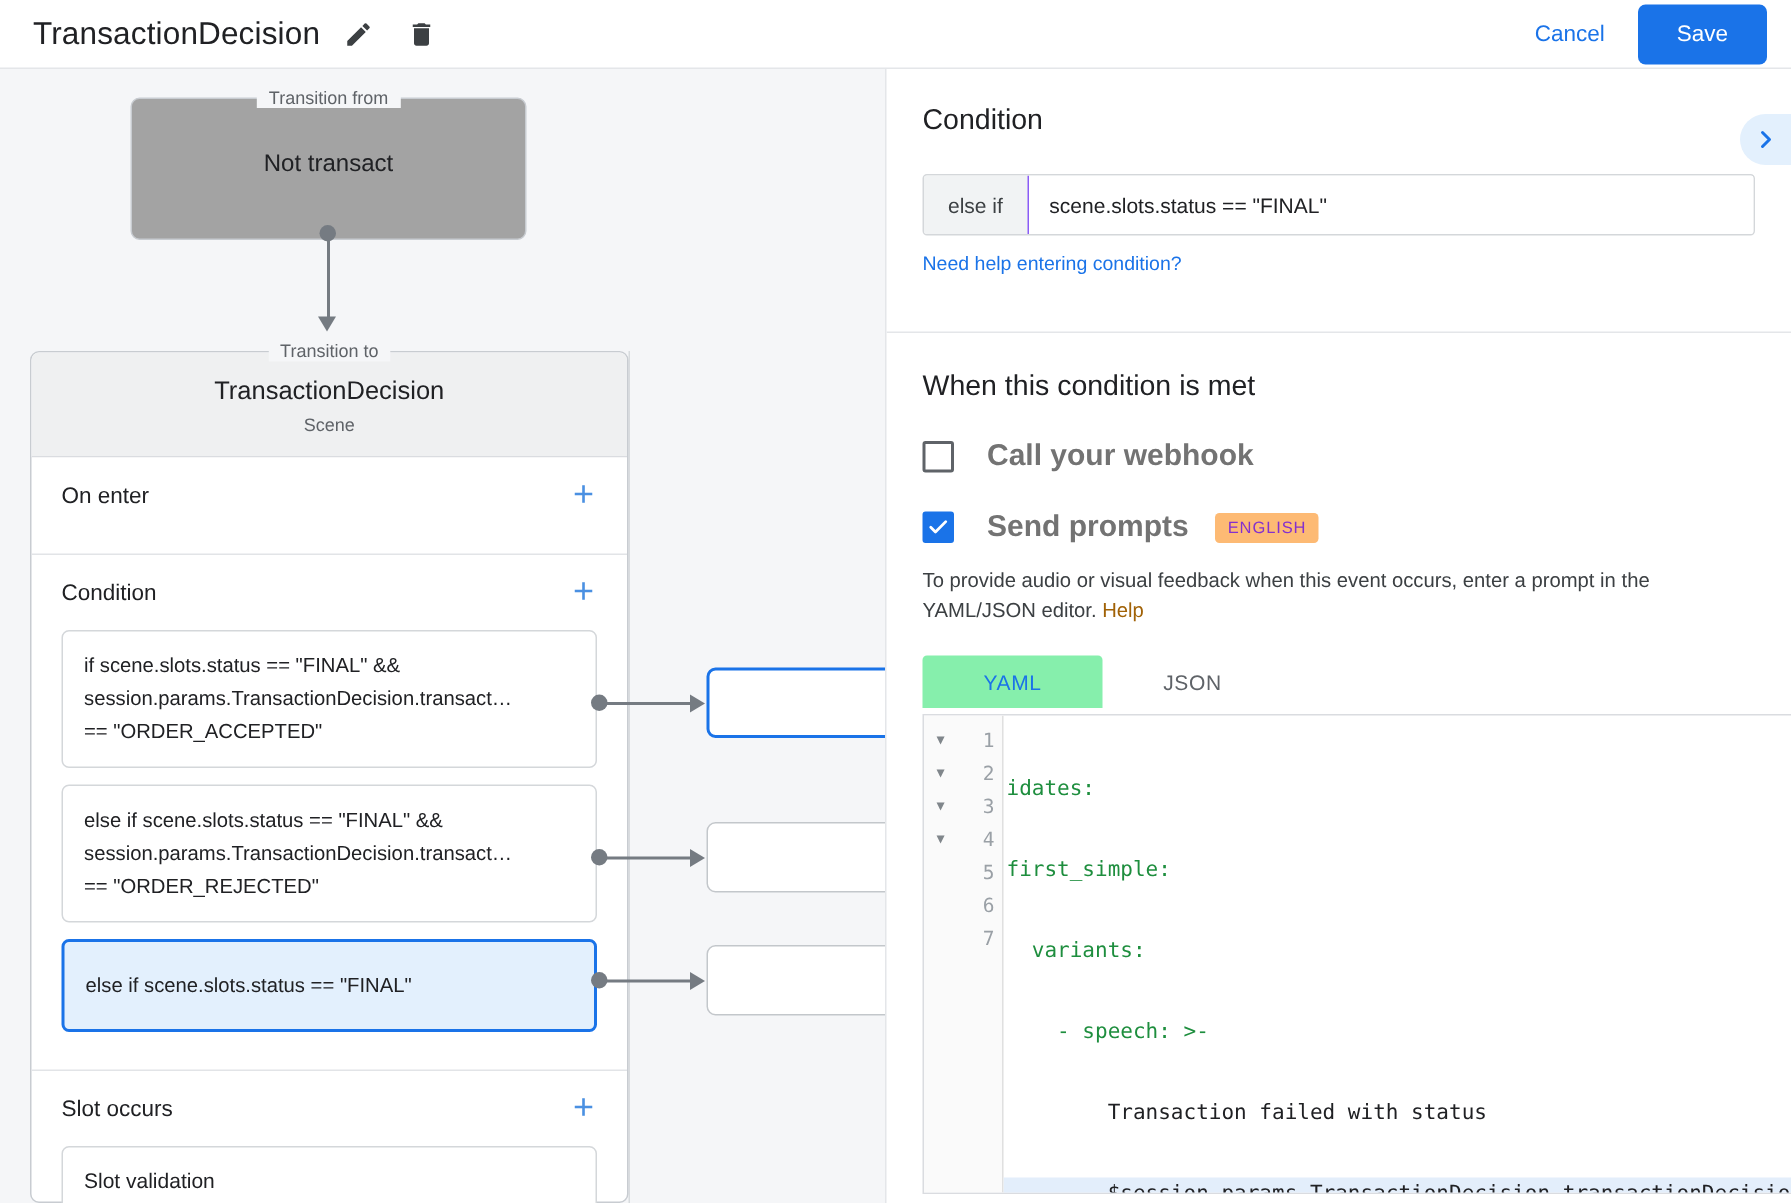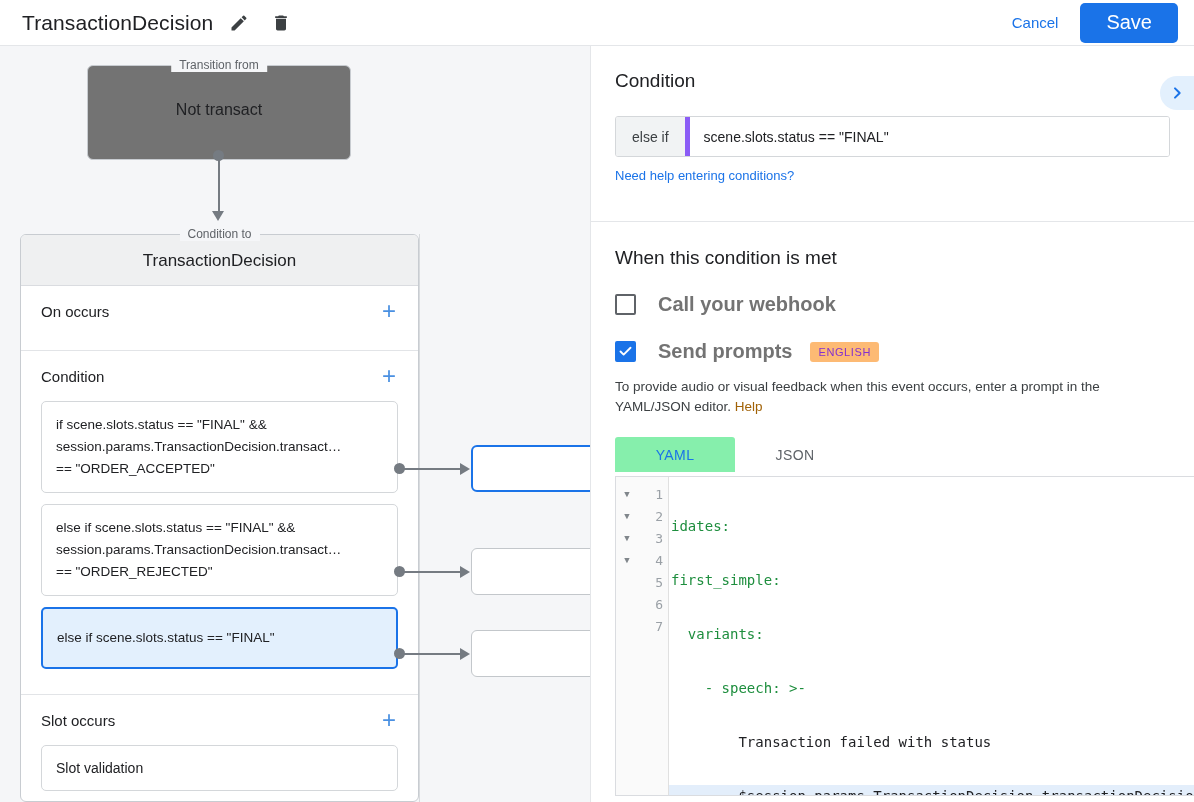--- a/index.html
+++ b/index.html
@@ -29,37 +29,37 @@
   }
   .hdr-spacer { flex: 1; }
   .cancel-btn {
     font-size: 15px; color: #1a73e8; font-weight: 500;
     padding: 8px 12px; border-radius: 4px; background: none;
     border: none; cursor: pointer; font-family: inherit;
   }
   .save-btn {
     margin-left: 10px; margin-right: 16px;
     background: #1a73e8; color: #fff; border: none;
-    font-size: 20px; font-weight: 500; font-family: inherit;
+    font-size: 15px; font-weight: 500; font-family: inherit;
     padding: 0 26px; height: 40px; border-radius: 5px; cursor: pointer;
   }
 
   
   .canvas {
     position: absolute; top: 46px; left: 0;
     width: 590px; height: 756px;
     background: #f5f6f8;
     overflow: hidden;
   }
 
   .fieldset-box {
     position: absolute;
     border: 1px solid #c8ccd1;
     border-radius: 6px;
-    background: #737373;
+    background: #a3a3a3;
   }
   .fieldset-legend {
     position: absolute; top: -8px; left: 50%;
     transform: translateX(-50%);
     background: #f5f6f8;
     padding: 0 8px;
     font-size: 12px; color: #5f6368; white-space: nowrap;
   }
 
   
@@ -174,21 +174,21 @@
   .panel-sec-1 { padding: 24px 24px 0 24px; height: 175px; position: relative; }
   .panel-divider { height: 1px; background: #e4e6e9; }
   .panel-heading { font-size: 19px; color: #202124; }
 
   .cond-input-row {
     display: flex; margin-top: 24px;
     border: 1px solid #d4d7da; border-radius: 3px; overflow: hidden;
     height: 41px;
   }
   .cond-prefix {
-    background: #f1f3f4; border-right: 5px solid #8b5cf6;
+    background: #f1f3f4; border-right: 1px solid #8b5cf6;
     display: flex; align-items: center; padding: 0 16px;
     font-size: 14px; color: #3c4043;
   }
   .cond-value {
     flex: 1; border: none; outline: none; padding: 0 14px;
     font-size: 14px; color: #202124; font-family: inherit;
     background: #fff;
   }
   .help-link {
     display: inline-block; margin-top: 11px;
@@ -298,28 +298,29 @@
     <div class="box-main">Not transact</div>
   </div>
 
   <div class="connector-dot" style="left:213px; top:104px;"></div>
   <div class="vline" style="left:218px; top:110px; height:60px;"></div>
   <div class="arrow-head" style="left:212px; top:165px;"></div>
 
   <div class="canvas-vrule"></div>
 
   <div class="scene-card">
-    <div class="scene-head-legend">Condition to</div>
+    <div class="scene-head-legend">Transition to</div>
     <div class="scene-head">
       <div class="title">TransactionDecision</div>
+      <div class="sub">Scene</div>
     </div>
 
     <div class="section">
       <div class="section-head">
-        <span class="section-title">On occurs</span>
+        <span class="section-title">On enter</span>
         <span class="plus-btn">+</span>
       </div>
     </div>
 
     <div class="section">
       <div class="section-head">
         <span class="section-title">Condition</span>
         <span class="plus-btn">+</span>
       </div>
 
@@ -374,21 +375,21 @@
       <svg width="16" height="16" viewBox="0 0 24 24" fill="none" stroke="#1a73e8" stroke-width="3" stroke-linecap="round" stroke-linejoin="round">
         <polyline points="9 5 16 12 9 19"></polyline>
       </svg>
     </div>
 
     <div class="cond-input-row">
       <div class="cond-prefix">else if</div>
       <input class="cond-value" type="text" value="scene.slots.status == &quot;FINAL&quot;" style="">
     </div>
 
-    <a class="help-link">Need help entering conditions?</a>
+    <a class="help-link">Need help entering condition?</a>
   </div>
 
   <div class="panel-divider"></div>
 
   <div class="panel-sec-2">
     <div class="sec2-heading">When this condition is met</div>
 
     <div class="cb-row">
       <div class="checkbox"></div>
       <span class="cb-label">Call your webhook</span>

